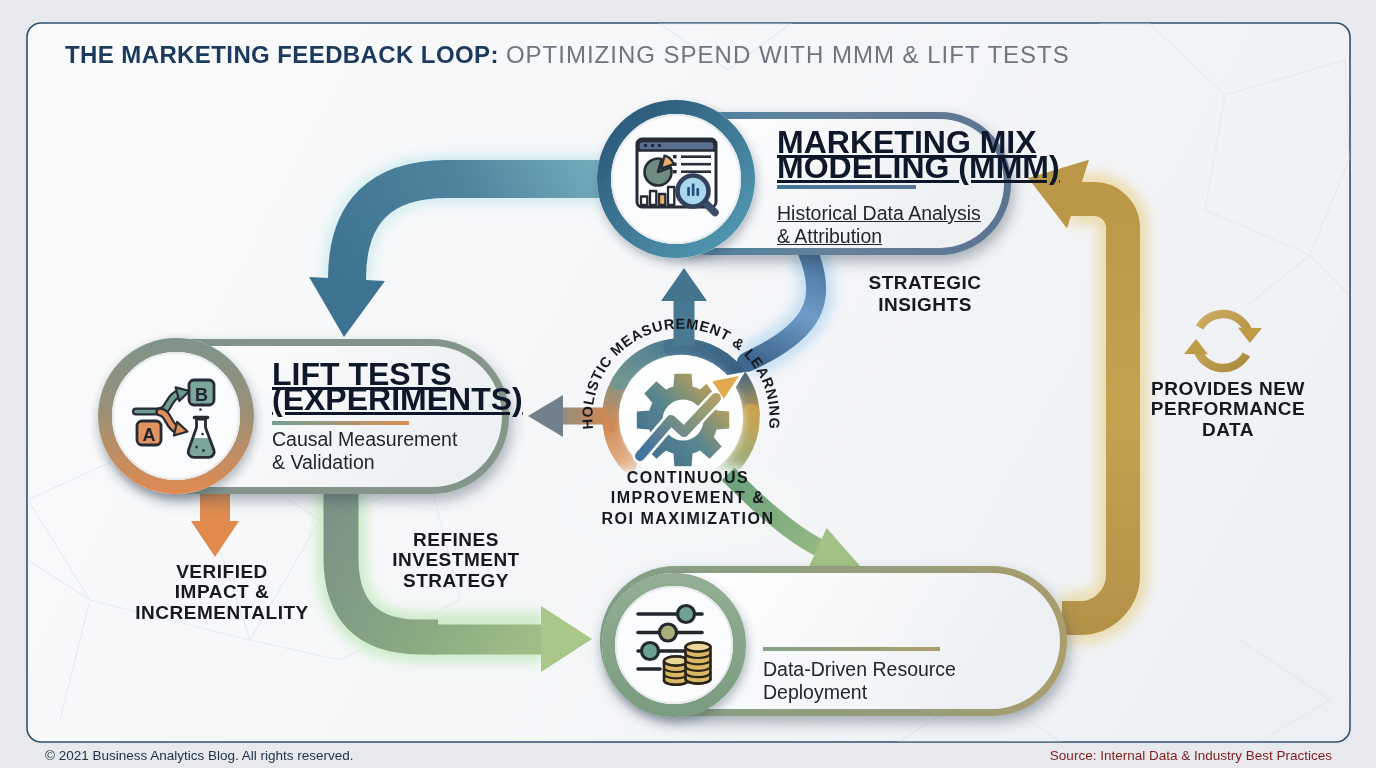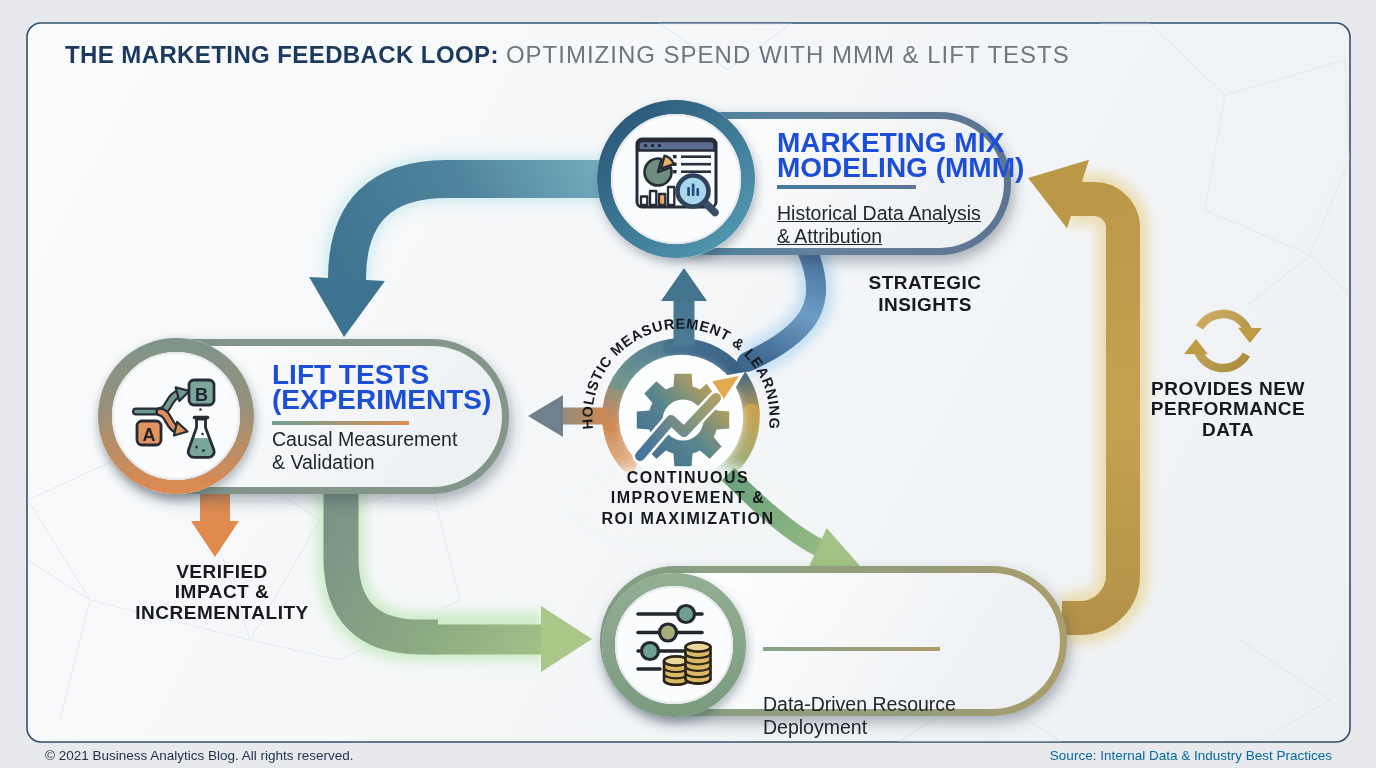--- a/index.html
+++ b/index.html
@@ -1,17 +1,17 @@
 <!DOCTYPE html>
 <html><head><meta charset="utf-8"><style>
 html,body{margin:0;padding:0;width:1376px;height:768px;overflow:hidden;background:#e7e9ec;font-family:"Liberation Sans",sans-serif;}
 .stage{position:relative;width:1376px;height:768px;}
 .abs{position:absolute;}
 .lbl{position:absolute;font-weight:bold;color:#17191e;text-align:center;transform:translateX(-50%);letter-spacing:0.5px;font-size:19px;}
-.bt{position:absolute;font-weight:bold;color:#1d4ed8;letter-spacing:0;font-size:28px;line-height:25px;}
+.bt{position:absolute;font-weight:bold;color:#0f172a;letter-spacing:0;font-size:32px;line-height:25px;text-decoration:underline;}
 .bs{position:absolute;color:#23262c;font-size:19.5px;line-height:23px;}
 .dv{position:absolute;height:3.5px;}
 </style></head>
 <body>
 <div class="stage">
 <svg width="1376" height="768" viewBox="0 0 1376 768" style="position:absolute;left:0;top:0">
 <defs>
 <linearGradient id="gPanel" gradientUnits="userSpaceOnUse" x1="27" y1="23" x2="1350" y2="742">
           <stop offset="0" stop-color="#fafbfc"></stop>
           <stop offset="0.5" stop-color="#f4f6f8"></stop>
@@ -299,21 +299,22 @@
 
 <div class="bt" style="left:777px;top:130px;">MARKETING MIX<br>MODELING (MMM)</div>
 <div class="dv" style="left:777px;top:185px;width:139px;background:linear-gradient(90deg,#44789b,#5d7595);"></div>
 <div class="bs" style="left:777px;top:202px;text-decoration:underline;">Historical Data Analysis<br>&amp; Attribution</div>
 
 <div class="bt" style="left:272px;top:362px;">LIFT TESTS<br>(EXPERIMENTS)</div>
 <div class="dv" style="left:272px;top:421px;width:137px;background:linear-gradient(90deg,#6fa093,#d98e57);"></div>
 <div class="bs" style="left:272px;top:428px;">Causal Measurement<br>&amp; Validation</div>
 
 <div class="dv" style="left:763px;top:647px;width:177px;background:linear-gradient(90deg,#87a28a,#ab9d6c);"></div>
-<div class="bs" style="left:763px;top:658px;margin-top:35px;">Data-Driven Resource<br>Deployment</div>
+<div class="bs" style="left:763px;top:658px;">Data-Driven Resource<br>Deployment</div>
 
 <div class="lbl" style="left:893px;top:272px;line-height:22px;margin-left:32px;">STRATEGIC<br>INSIGHTS</div>
 <div class="lbl" style="left:688px;top:467.5px;line-height:20.5px;font-size:16px;letter-spacing:1.5px;">CONTINUOUS<br>IMPROVEMENT &amp;<br>ROI MAXIMIZATION</div>
+<div class="lbl" style="left:456px;top:529.5px;line-height:20.5px;">REFINES<br>INVESTMENT<br>STRATEGY</div>
 <div class="lbl" style="left:222px;top:561.5px;line-height:20.5px;">VERIFIED<br>IMPACT &amp;<br>INCREMENTALITY</div>
 <div class="lbl" style="left:1228px;top:378.5px;line-height:20.5px;">PROVIDES NEW<br>PERFORMANCE<br>DATA</div>
 
 <div class="abs" style="left:45px;top:748px;font-size:13.5px;color:#20344c;">© 2021 Business Analytics Blog. All rights reserved.</div>
-<div class="abs" style="right:44px;top:748px;font-size:13.5px;color:#0369a1;">Source: Internal Data &amp; Industry Best Practices</div>
+<div class="abs" style="right:44px;top:748px;font-size:13.5px;color:#7f1d1d;">Source: Internal Data &amp; Industry Best Practices</div>
 </div>
 </body></html>

